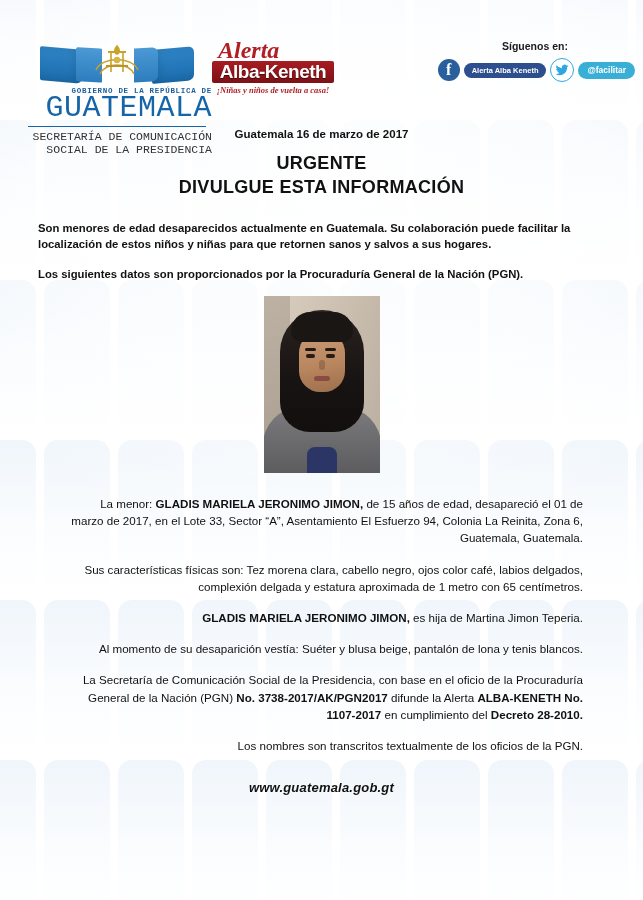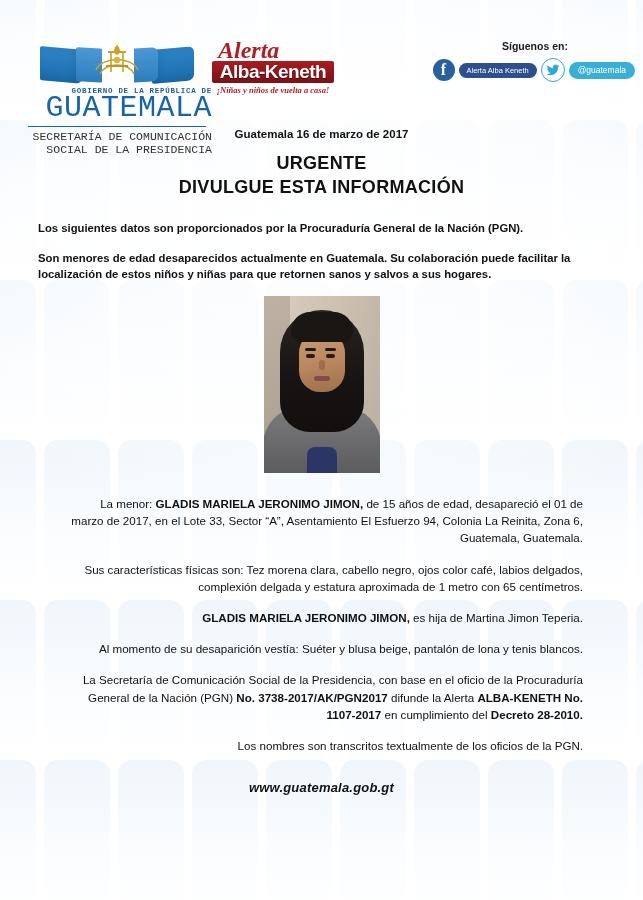--- a/index.html
+++ b/index.html
@@ -90,21 +90,21 @@
   .social-title { font-size:10.5px; font-weight:bold; color:#1a1a1a; margin-bottom:6px; }
   .social-row { display:flex; align-items:center; justify-content:flex-end; gap:4px; }
   .circ {
     width:22px; height:22px; border-radius:50%;
     display:flex; align-items:center; justify-content:center;
     flex:0 0 auto;
   }
   .circ.fb { background:#2a5f9e; color:#fff; font-family:"Liberation Serif",serif; font-weight:bold; font-size:16px; }
   .circ.tw { background:#fff; border:1.6px solid #2fa8e0; }
   .pill {
-    border-radius:9px; color:#fff; font-size:7.5px; font-weight:normal;
+    border-radius:9px; color:#fff; font-size:7.5px; font-weight:bold;
     line-height:9px; padding:3px 8px; white-space:nowrap;
   }
   .pill.fb { background:#2d4f8e; }
   .pill.tw { background:#3aafd6; font-size:8.5px; line-height:11px; padding:3px 9px;}
 
   
   .date { text-align:center; font-size:11.5px; font-weight:bold; margin-top:2px; }
   .urgente { text-align:center; font-size:18px; font-weight:bold; margin-top:13px; letter-spacing:.3px;}
   .divulgue { text-align:center; font-size:18px; font-weight:bold; margin-top:3px; letter-spacing:.3px;}
 
@@ -267,32 +267,32 @@
     <div class="social">
       <div class="social-title">Síguenos en:</div>
       <div class="social-row">
         <div class="circ fb">f</div>
         <div class="pill fb">Alerta Alba Keneth</div>
         <div class="circ tw">
           <svg width="14" height="14" viewBox="0 0 24 24" aria-hidden="true">
             <path fill="#2fa8e0" d="M23 4.9c-.8.4-1.7.6-2.6.8 1-.6 1.7-1.5 2-2.5-.9.5-1.9.9-2.9 1.1A4.5 4.5 0 0 0 11.7 8c0 .4 0 .7.1 1A12.8 12.8 0 0 1 2.5 3.9a4.5 4.5 0 0 0 1.4 6 4.4 4.4 0 0 1-2-.6v.1c0 2.2 1.5 4 3.6 4.4a4.5 4.5 0 0 1-2 .1 4.5 4.5 0 0 0 4.2 3.1A9 9 0 0 1 1 18.8a12.7 12.7 0 0 0 6.9 2c8.3 0 12.8-6.9 12.8-12.8v-.6c.9-.6 1.7-1.5 2.3-2.5z"></path>
           </svg>
         </div>
-        <div class="pill tw">@guatemala</div>
+        <div class="pill tw">@facilitar</div>
       </div>
     </div>
   </div>
 
   <div class="date">Guatemala 16 de marzo de 2017</div>
   <div class="urgente">URGENTE</div>
   <div class="divulgue">DIVULGUE ESTA INFORMACIÓN</div>
 
   <div class="intro">
+    <p>Son menores de edad desaparecidos actualmente en Guatemala. Su colaboración puede facilitar la localización de estos niños y niñas para que retornen sanos y salvos a sus hogares.</p>
     <p>Los siguientes datos son proporcionados por la Procuraduría General de la Nación (PGN).</p>
-    <p>Son menores de edad desaparecidos actualmente en Guatemala. Su colaboración puede facilitar la localización de estos niños y niñas para que retornen sanos y salvos a sus hogares.</p>
   </div>
 
   <div class="photo-wrap">
     <div class="photo">
       <div class="ph-bg"></div>
       <div class="ph-wall"></div>
       <div class="ph-body"></div>
       <div class="ph-shirt"></div>
       <div class="ph-hair"></div>
       <div class="ph-face"></div>

